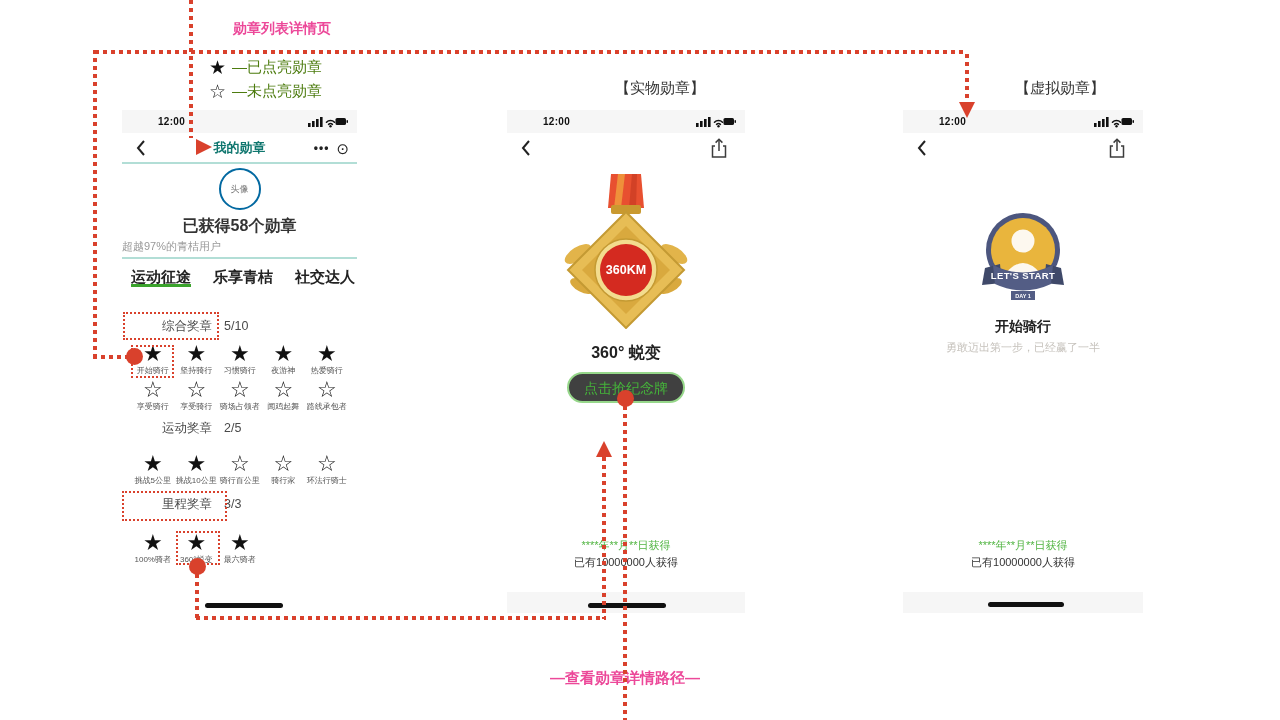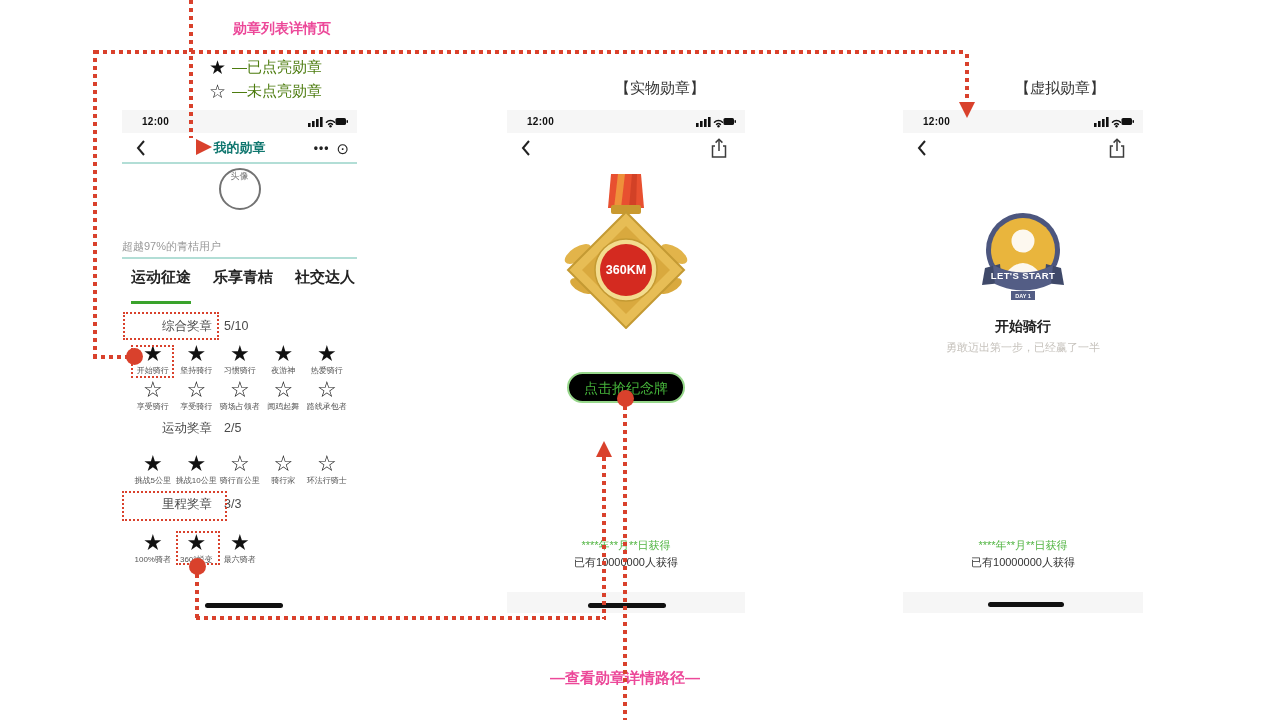--- a/index.html
+++ b/index.html
@@ -5,59 +5,59 @@
   * { margin:0; padding:0; box-sizing:border-box; }
   html,body { width:1280px; height:720px; background:#fff; overflow:hidden;
     font-family:"Liberation Sans","DejaVu Sans",sans-serif; }
   #canvas { position:relative; width:1280px; height:720px; background:#fff; }
   svg text { font-family:"Liberation Sans","DejaVu Sans",sans-serif; }
 
   
   .phone { position:absolute; top:110px; height:503px; background:#fff; }
   .p-status { position:absolute; left:0; top:0; width:100%; height:23px; background:#f6f6f6;
     display:flex; align-items:center; justify-content:space-between; padding:0 9px 0 20px; }
-  .p-time { font-size:10px; font-weight:bold; color:#111; letter-spacing:.3px; }
+  .p-time { font-size:10px; font-weight:bold; color:#111; letter-spacing:.3px;margin-left:16px; }
   .p-nav { position:absolute; left:0; top:23px; width:100%; height:30px; }
   .backbtn { position:absolute; left:13px; top:5px; width:14px; height:20px; cursor:pointer; }
   .sharebtn { position:absolute; right:16px; top:4px; width:20px; height:22px; }
   .navtitle { position:absolute; left:0; top:0; width:100%; height:30px; line-height:30px;
     text-align:center; font-size:13px; font-weight:bold; color:#0f766e; }
   .capsule { position:absolute; right:8px; top:0; height:30px; display:flex; align-items:center; gap:7px; }
   .cap-dots { font-size:12px; font-weight:bold; color:#222; letter-spacing:1px; }
   .cap-target { font-size:15px; color:#222; line-height:1; }
   .teal { position:absolute; left:0; width:100%; height:2px; background:#b2ded6; }
 
   .avatar { position:absolute; left:50%; top:58px; transform:translateX(-50%); width:42px; height:42px;
-    border:2px solid #737373; border-radius:50%; display:flex; align-items:flex-start; justify-content:center;
+    border:2px solid #0369a1; border-radius:50%; display:flex; align-items:center; justify-content:center;
     font-size:9px; color:#777; background:#fff; }
   .earned { position:absolute; left:0; top:106px; width:100%; text-align:center;
     font-size:16px; font-weight:bold; color:#333; }
   .ranktxt { position:absolute; left:0; top:129px; width:100%; font-size:11px; color:#999; }
 
   .tabs { position:absolute; left:9px; top:158px; display:flex; gap:22px; }
-  .tab { font-size:15px; font-weight:bold; color:#222; padding-bottom:17px; position:relative; cursor:pointer; }
+  .tab { font-size:15px; font-weight:bold; color:#222; padding-bottom:0; position:relative; cursor:pointer; }
   .tab.active:after { content:""; position:absolute; left:0; right:0; bottom:0; height:3px; background:#3aa32c; }
 
   .secttl { position:absolute; left:13px; font-size:12.5px; color:#4a4a4a;margin-left:27px; }
   .secttl b { font-weight:normal; margin-left:12px; }
   .badge-row { position:absolute; left:9px; width:218px; display:flex; }
   .bi { width:43.5px; text-align:center; cursor:pointer; }
   .st { display:block; font-size:22px; line-height:24px; color:#111; }
   .bl { display:block; font-size:8px; line-height:10px; color:#555; white-space:nowrap; }
 
   .homebar { position:absolute; height:5px; background:#111; border-radius:3px; }
   .bstrip { position:absolute; left:0; bottom:0; width:100%; height:21px; background:#f6f6f6; }
 
   
   .medal-wrap { position:absolute; left:50%; top:64px; transform:translateX(-50%); }
   .m-title { position:absolute; left:0; top:233px; width:100%; text-align:center;
     font-size:16px; font-weight:bold; color:#222; }
   .m-btn { position:absolute; left:50%; top:262px; transform:translateX(-50%);
     padding:0 15px; height:31px; line-height:29px; border:2px solid #96d78a; border-radius:16px;
-    color:#45b33a; font-size:14px; background:#000000; white-space:nowrap; cursor:pointer; }
+    color:#45b33a; font-size:14px; background:#404040; white-space:nowrap; cursor:pointer; }
   .gotdate { position:absolute; left:0; top:428px; width:100%; text-align:center; font-size:11px; color:#52b543; }
   .gotcount { position:absolute; left:0; top:445px; width:100%; text-align:center; font-size:11px; color:#333; }
 
   
   .vbadge-wrap { position:absolute; left:50%; top:100px; transform:translateX(-50%); }
   .v-title { position:absolute; left:0; top:208px; width:100%; text-align:center;
     font-size:14px; font-weight:bold; color:#222; }
   .v-sub { position:absolute; left:0; top:230px; width:100%; text-align:center; font-size:11px; color:#c6c2bc; }
 
   
@@ -111,20 +111,21 @@
       <span class="capsule">
         <span class="cap-dots">•••</span>
         <span class="cap-target">⊙</span>
       </span>
     </div>
     <div class="teal" style="top:52px;"></div>
 
     <div class="avatar">
       <span>头像</span>
     </div>
+    <div class="earned">已获得58个勋章</div>
     <div class="ranktxt">超越97%的青桔用户</div>
     <div class="teal" style="top:147px;"></div>
 
     <div class="tabs">
       <span class="tab active">运动征途</span>
       <span class="tab">乐享青桔</span>
       <span class="tab">社交达人</span>
     </div>
 
     <div class="secttl" style="top:208px;">
@@ -264,20 +265,21 @@
         <ellipse cx="116" cy="80" rx="15" ry="7" fill="#e2b44a" transform="rotate(32 116 80)"></ellipse>
         <ellipse cx="24" cy="112" rx="13" ry="6" fill="#d9a93e" transform="rotate(28 24 112)"></ellipse>
         <ellipse cx="112" cy="112" rx="13" ry="6" fill="#d9a93e" transform="rotate(-28 112 112)"></ellipse>
         <polygon points="68,38 126,96 68,154 10,96" fill="#e7bd55" stroke="#c49a33" stroke-width="2"></polygon>
         <polygon points="68,52 112,96 68,140 24,96" fill="#d9a93e"></polygon>
         <circle cx="68" cy="96" r="31" fill="#f3dc8e" stroke="#c49a33" stroke-width="1.5"></circle>
         <circle cx="68" cy="96" r="26" fill="#d42a20"></circle>
         <text x="68" y="100" text-anchor="middle" fill="#ffffff" font-size="12.5" font-weight="bold">360KM</text>
       </svg>
     </div>
+    <div class="m-title">360° 蜕变</div>
     <div class="m-btn">点击抢纪念牌</div>
     <div class="gotdate">****年**月**日获得</div>
     <div class="gotcount">已有10000000人获得</div>
     <div class="bstrip"></div>
     <div class="homebar" style="left:81px; top:493px; width:78px;"></div>
   </div>
 
   <div class="phone" style="left:903px; width:240px;">
     <div class="p-status">
       <span class="p-time">12:00</span>

